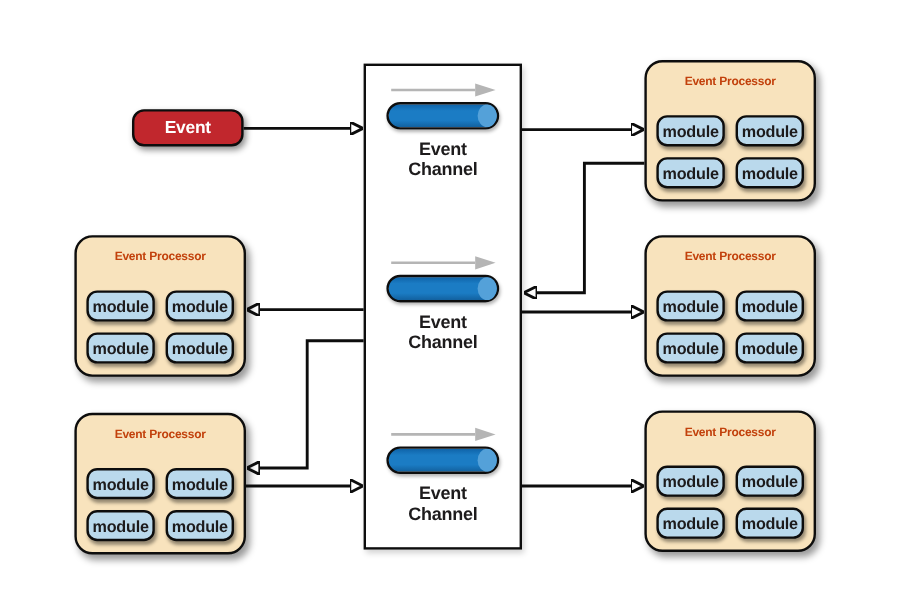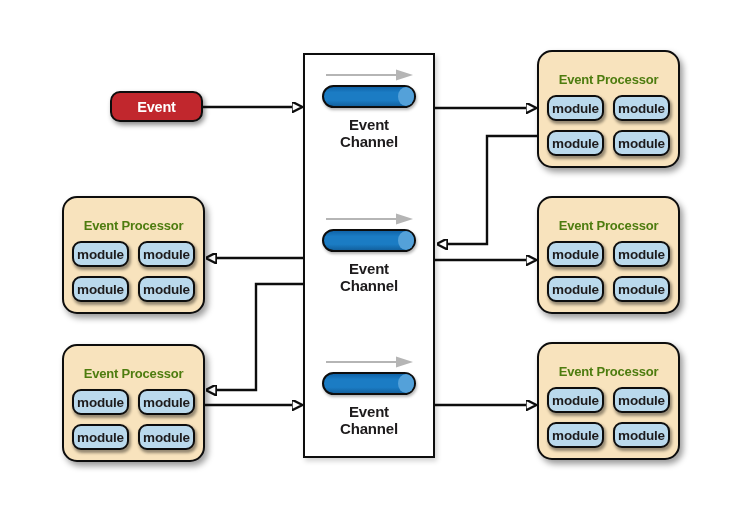--- a/index.html
+++ b/index.html
@@ -30,25 +30,25 @@
     margin-top:8px;font-size:15px;line-height:17px;font-weight:600;
     letter-spacing:-.2px;text-align:center;white-space:pre-line;color:#1d1b1c;
   }
   
   .processor{
     position:absolute;width:143px;height:118px;box-sizing:border-box;
     background:#f8e3bd;border:2.8px solid #0d0d0d;border-radius:15px;
     box-shadow:3px 4px 6px rgba(0,0,0,.4);
   }
   .proc-title{
-    margin-top:19px;text-align:center;font-size:13px;line-height:17px;
-    font-weight:700;letter-spacing:-.2px;color:#4d7c0f;
+    margin-top:8px;text-align:center;font-size:10px;line-height:17px;
+    font-weight:700;letter-spacing:-.2px;color:#c2410c;
   }
   .modules{
-    margin-top:7px;display:grid;grid-template-columns:57px 57px;
+    margin-top:19px;display:grid;grid-template-columns:57px 57px;
     grid-auto-rows:26px;gap:9px 9px;justify-content:center;
   }
   .module{
     box-sizing:border-box;background:#bad9ec;border:2.4px solid #0d0d0d;border-radius:9px;
     display:flex;align-items:center;justify-content:center;
     font-size:13.5px;font-weight:600;letter-spacing:-.2px;color:#1d1b1c;
     box-shadow:1.5px 2.5px 3px rgba(0,0,0,.4);
   }
   .p-left-mid{left:62px;top:196px}
   .p-left-bot{left:62px;top:344px}

